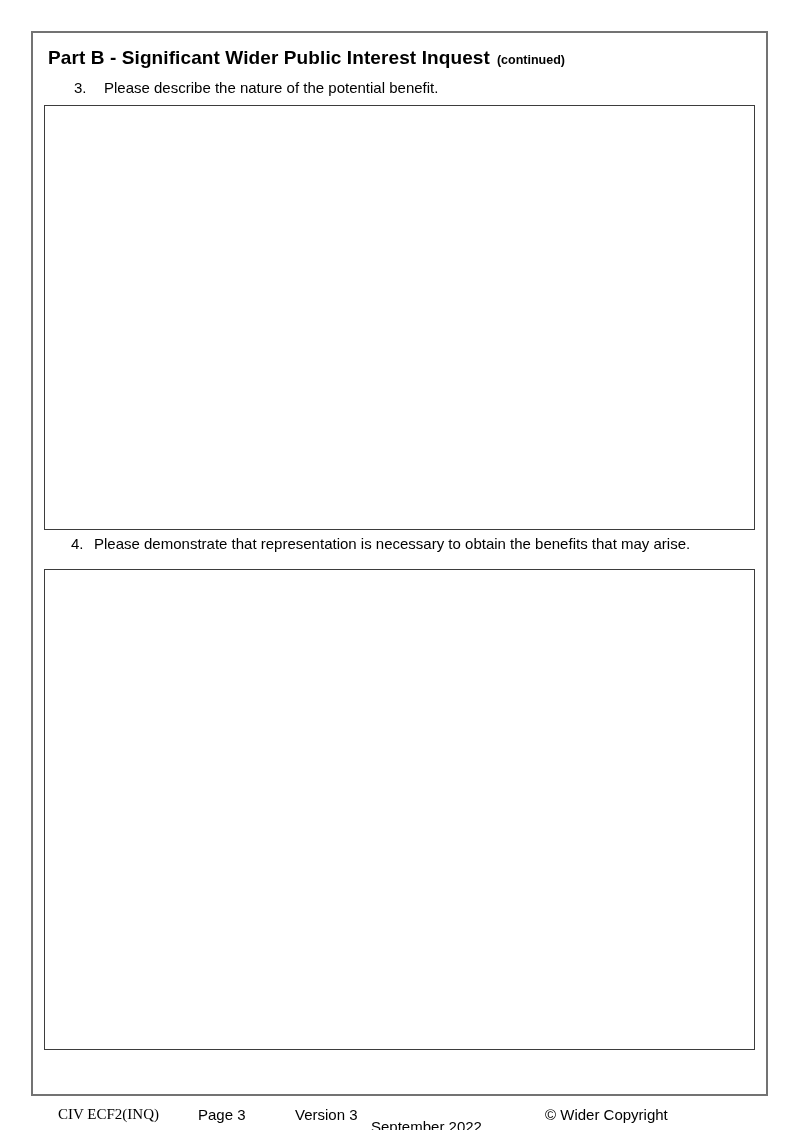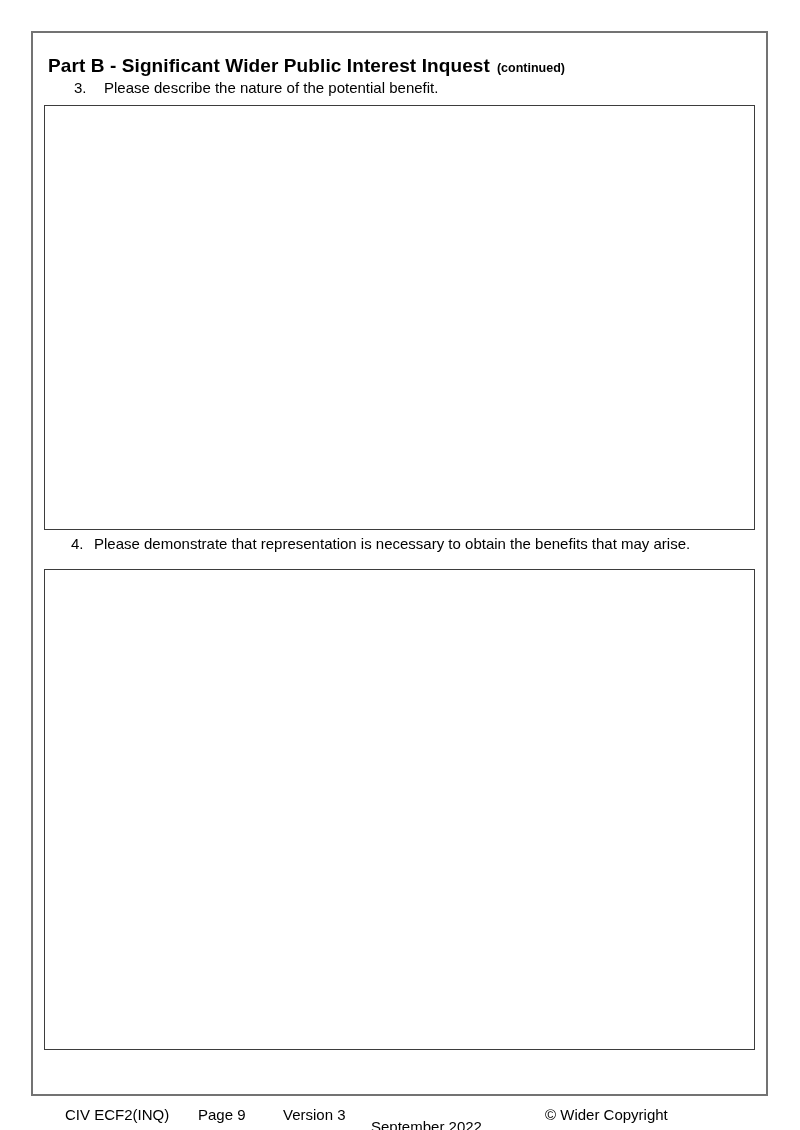--- a/index.html
+++ b/index.html
@@ -27,21 +27,20 @@
     background: #ffffff;
   }
   .heading {
     position: absolute;
     left: 15px;
     top: 14px;
     display: flex;
     align-items: baseline;
     gap: 7px;
     white-space: nowrap;
-    margin-top: 8px;
   }
   .heading-main {
     font-size: 19px;
     font-weight: bold;
     letter-spacing: 0.1px;
   }
   .heading-suffix {
     font-size: 12.5px;
     font-weight: bold;
     text-align: right;
@@ -81,23 +80,23 @@
     top: 1106px;
     width: 800px;
     height: 22px;
     font-size: 15px;
   }
   .footer span {
     position: absolute;
     top: 0;
     white-space: nowrap;
   }
-  .f-code    { left: 65px; }
+  .f-code    { left: 58px; font-family: Liberation Serif, serif; }
   .f-page    { left: 198px; }
-  .f-version { left: 283px; }
+  .f-version { left: 295px; }
   .f-date    { left: 371px; margin-top: 12px; }
   .f-copy    { left: 545px; }
 </style>
 </head>
 <body>
 
 <div class="page">
 
   <div class="frame">
 
@@ -115,19 +114,19 @@
     <div class="question q4-label">
       <span class="qnum qnum-4">4.</span><span>Please demonstrate that representation is necessary to obtain the benefits that may arise.</span>
     </div>
 
     <textarea class="answer-box q4-box" spellcheck="false" style=""></textarea>
 
   </div>
 
   <div class="footer">
     <span class="f-code">CIV ECF2(INQ)</span>
-    <span class="f-page">Page 9</span>
+    <span class="f-page">Page 3</span>
     <span class="f-version">Version 3</span>
     <span class="f-date">September 2022</span>
     <span class="f-copy">© Wider Copyright</span>
   </div>
 
 </div>
 
 </body></html>

